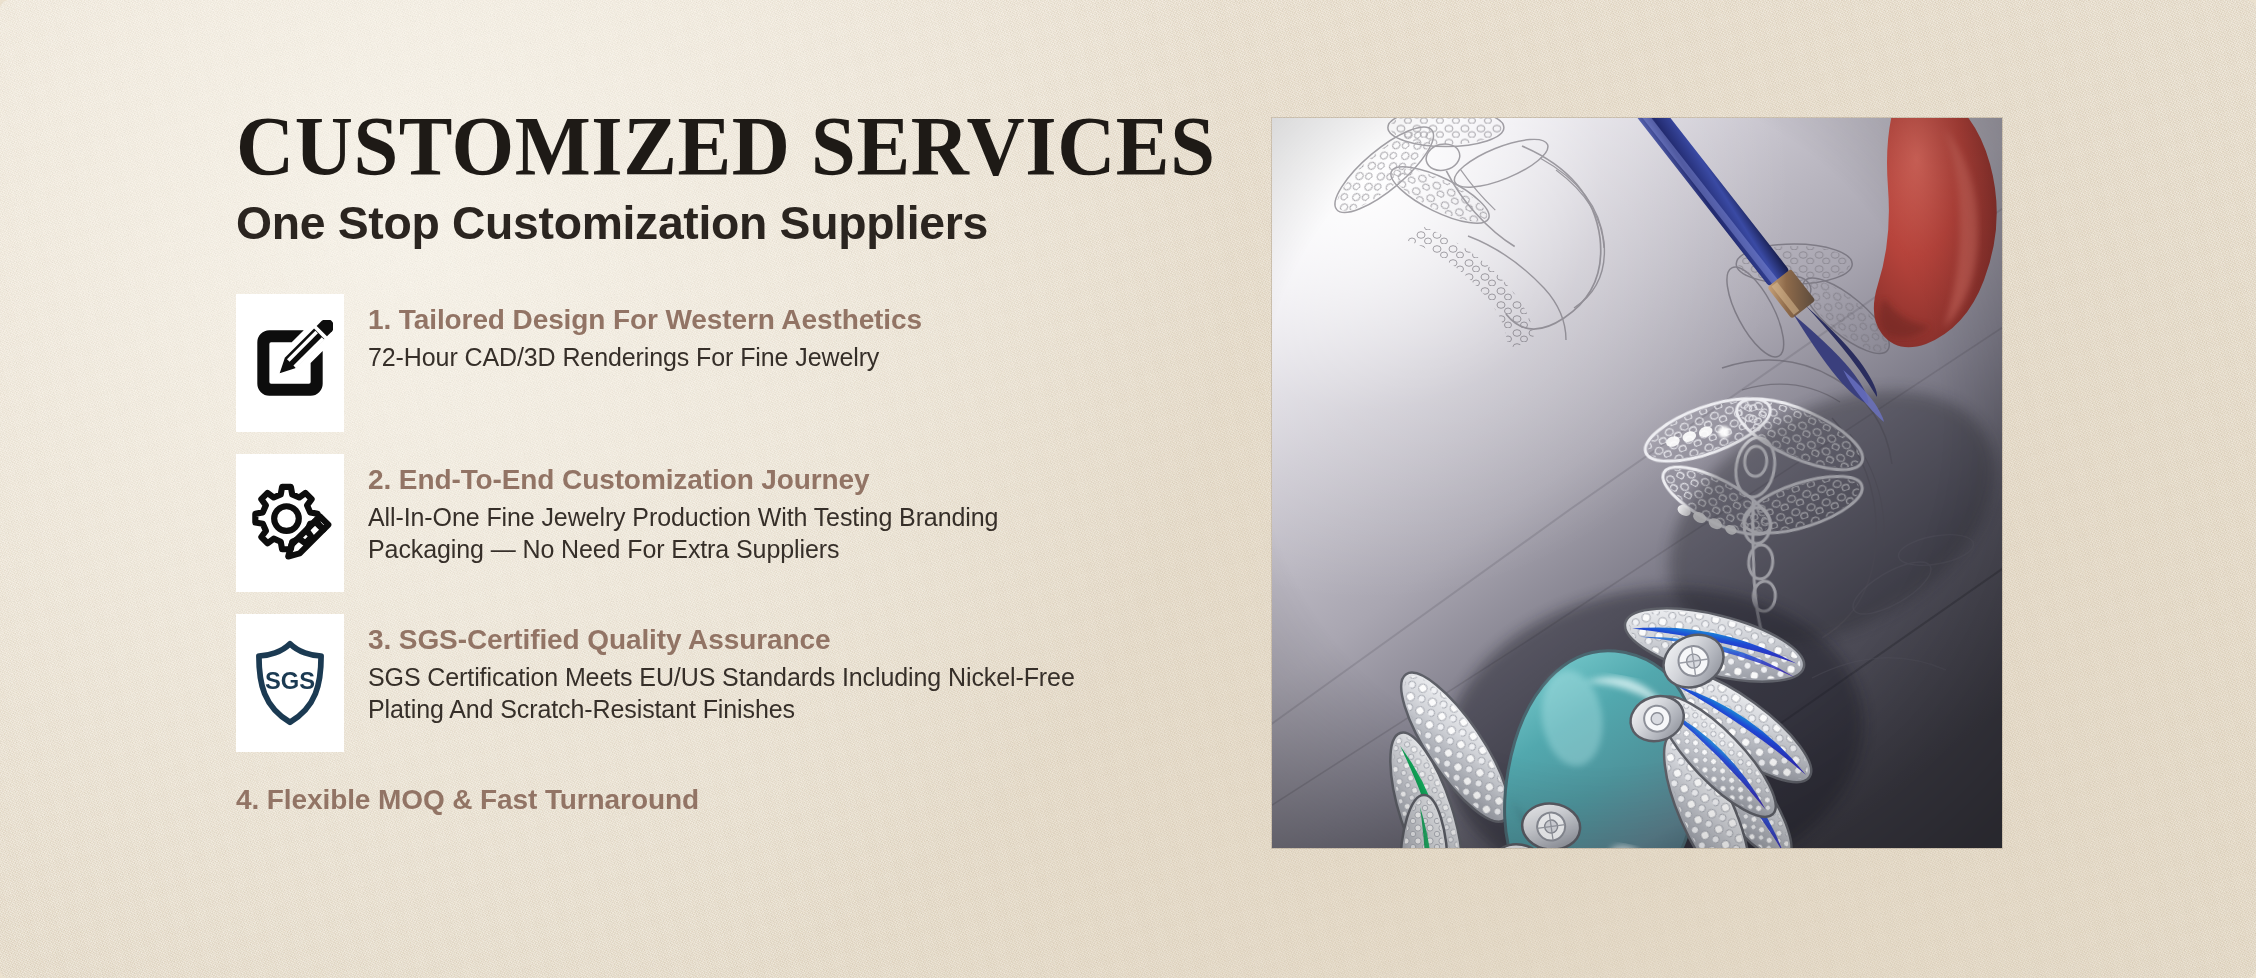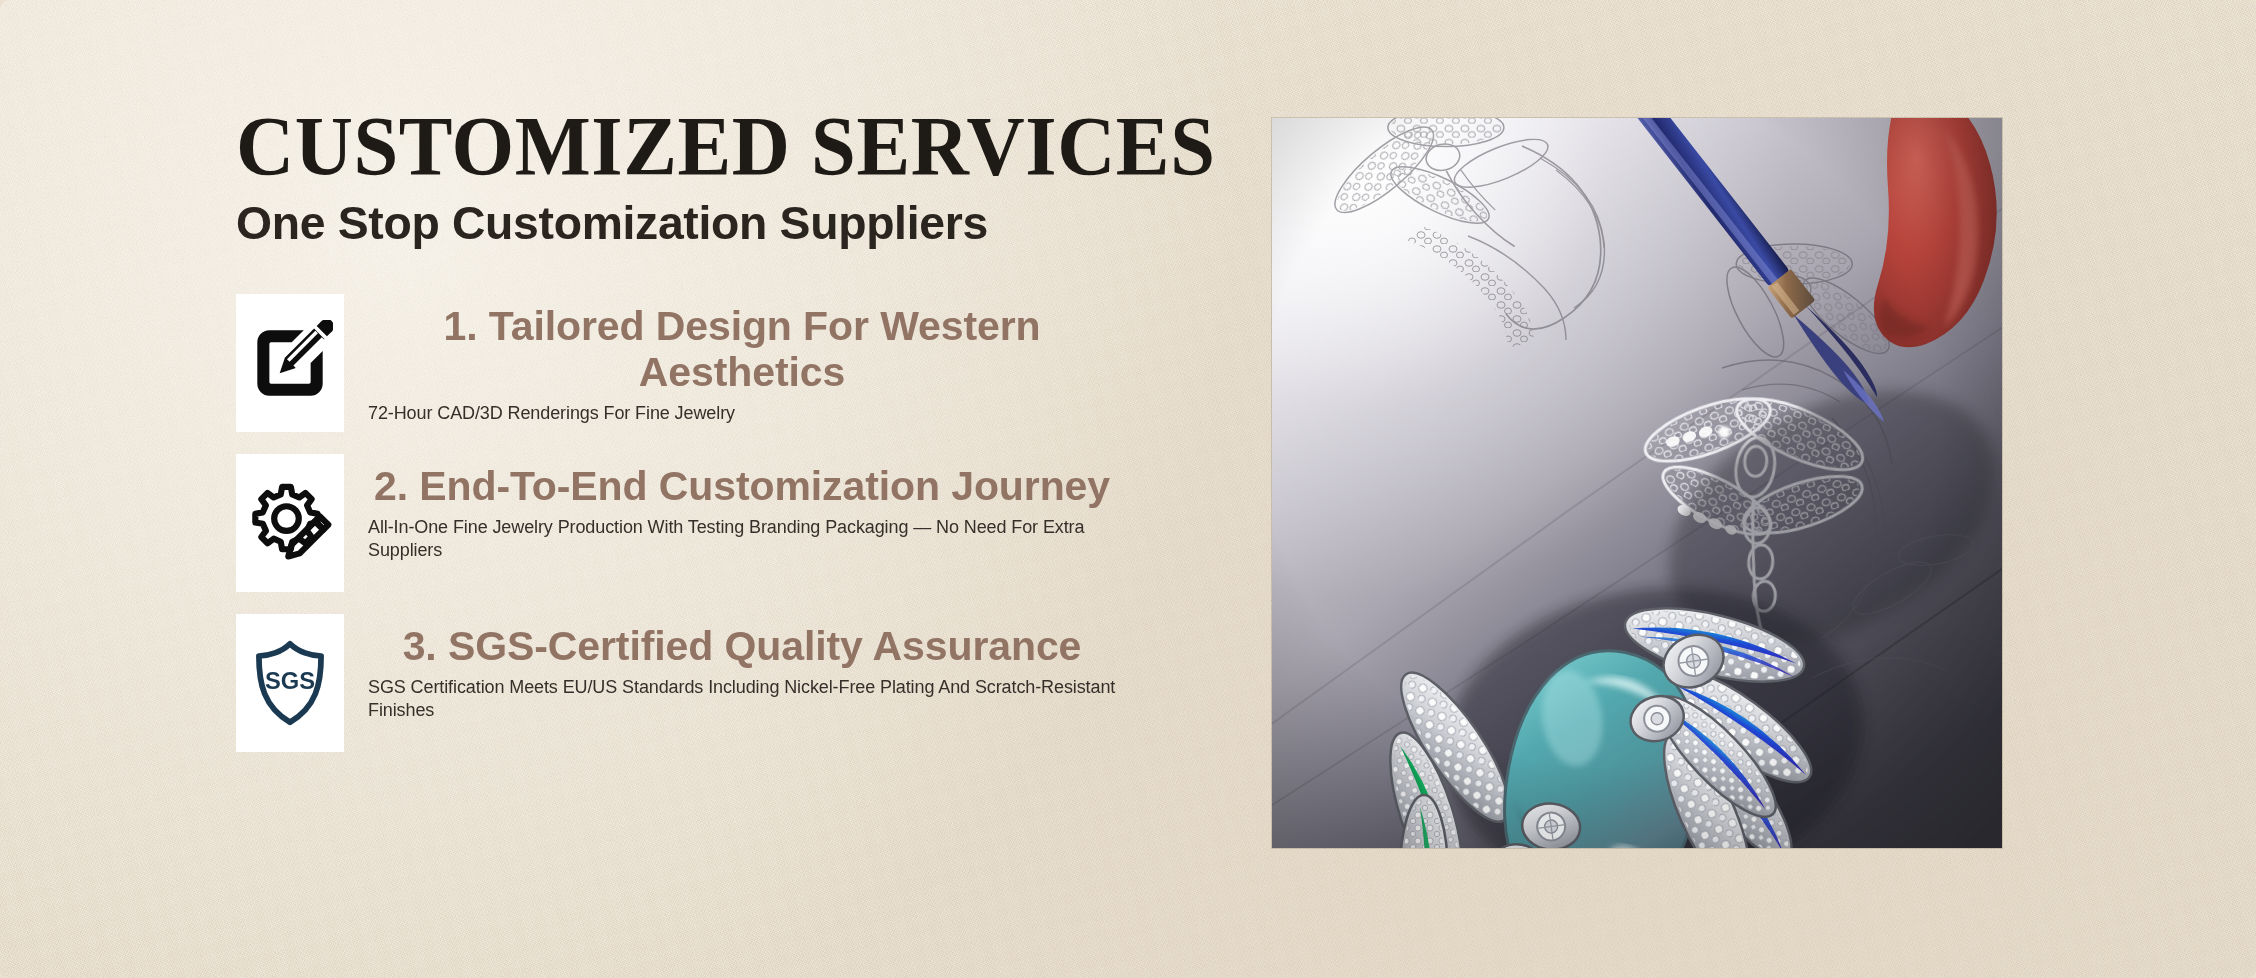--- a/index.html
+++ b/index.html
@@ -92,31 +92,30 @@
   }
   .feature-icon-box svg { display: block; }
 
   .feature-text {
     flex: 1 1 auto;
     padding-top: 10px;
   }
   .feature-title {
     font-family: "Liberation Sans", sans-serif;
     font-weight: bold;
-    font-size: 41px;
+    font-size: 28px;
     line-height: 1.12;
     letter-spacing: -0.1px;
     color: #927465;
     margin: 0 0 6px 0;
-    text-align: center;
   }
   .feature-desc {
     font-family: "Liberation Sans", sans-serif;
     font-weight: normal;
-    font-size: 18px;
+    font-size: 25px;
     line-height: 1.28;
     letter-spacing: -0.1px;
     color: #362f29;
     margin: 0;
     max-width: 760px;
   }
 
   
   .feature.f1 { margin-top: 0px; }
   .feature.f2 { margin-top: 12px; }
@@ -202,20 +201,21 @@
           </svg>
         </div>
         <div class="feature-text">
           <p class="feature-title">3. SGS-Certified Quality Assurance</p>
           <p class="feature-desc">SGS Certification Meets EU/US Standards Including Nickel-Free Plating And Scratch-Resistant Finishes</p>
         </div>
       </div>
 
       <div class="feature f4">
         <div class="feature-text">
+          <p class="feature-title">4. Flexible MOQ &amp; Fast Turnaround</p>
         </div>
       </div>
 
     </div>
   </div>
 
   <div class="photo">
     <svg class="photo-inner" viewBox="0 0 730 730" preserveAspectRatio="none" xmlns="http://www.w3.org/2000/svg">
       <defs>
         <linearGradient id="paperG" x1="0" y1="0" x2="0.75" y2="1">

